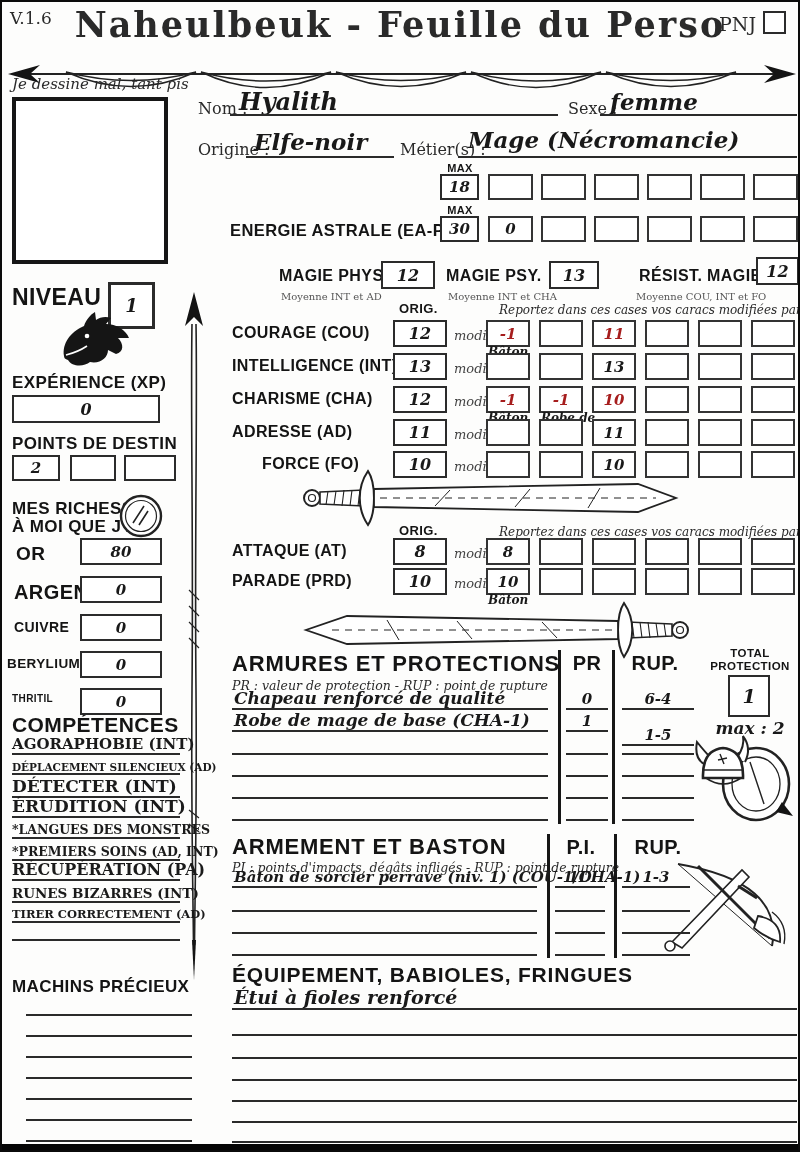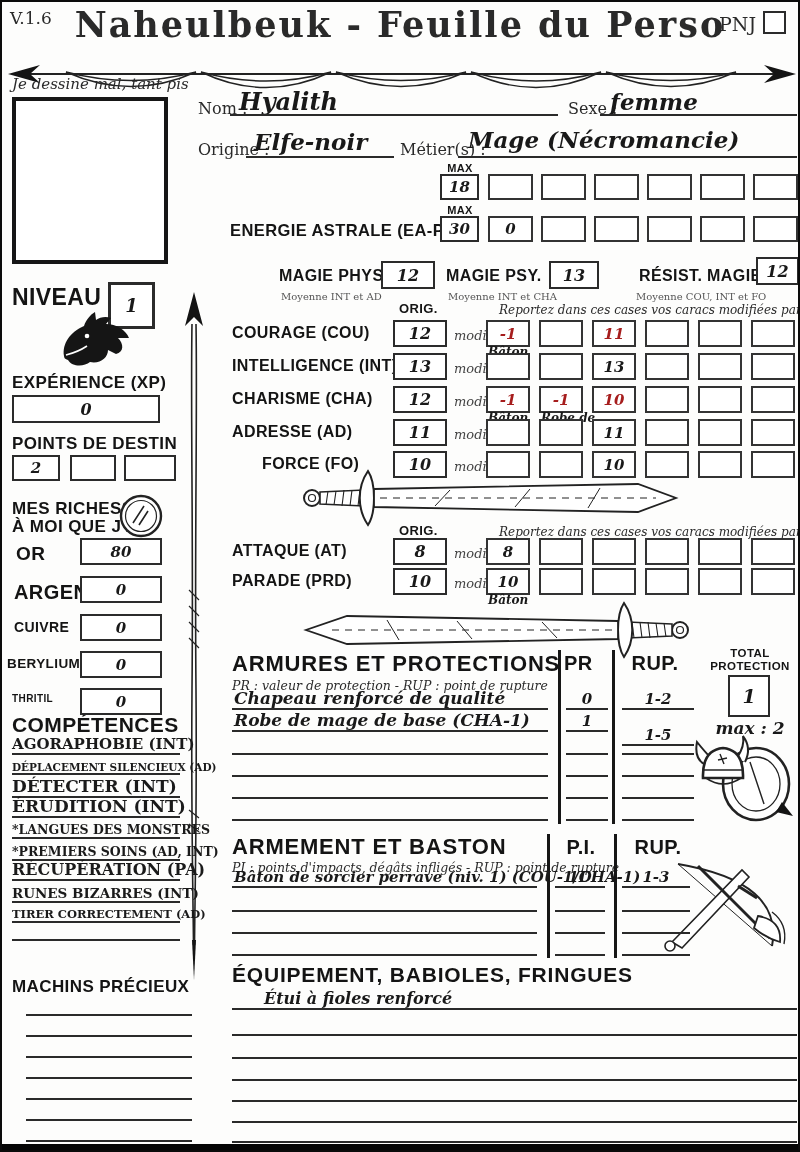--- a/index.html
+++ b/index.html
@@ -175,21 +175,21 @@
         <path d="M80,29 L366,29" stroke="#222" stroke-width="1" stroke-dasharray="7 6"></path>
         <path d="M150,21 L135,37 M235,20 L220,38 M305,19 L293,39" stroke="#222" stroke-width="1"></path>
       </g>
     </svg>
   </div>
 
   <div class="head" style="left:230px;top:649px;font-size:22px;letter-spacing:.8px">ARMURES ET PROTECTIONS</div>
   <div class="serif ital" style="left:230px;top:676px;font-size:12.5px">PR : valeur de protection - RUP : point de rupture</div>
   <div class="vdiv" style="left:556px;top:648px;height:174px"></div>
   <div class="vdiv" style="left:610px;top:648px;height:174px"></div>
-  <div class="head ctr" style="left:562px;top:650px;width:46px;font-size:20px;text-align:left">PR</div>
+  <div class="head ctr" style="left:562px;top:650px;width:46px;font-size:20px;text-align:center">PR</div>
   <div class="head ctr" style="left:614px;top:650px;width:78px;font-size:20px;text-align:center">RUP.</div>
 
   <div class="head ctr" style="left:700px;top:645px;width:96px;font-size:11.5px;text-align:center">TOTAL</div>
   <div class="head ctr" style="left:700px;top:658px;width:96px;font-size:11.5px;text-align:center">PROTECTION</div>
   <div class="box" style="left:726px;top:673px;width:42px;height:42px">
     <span class="hand" style="font-size:19px">1</span>
   </div>
   <div class="hand handabs ctr" style="left:702px;top:716px;width:92px;font-size:17px;text-align:center">max : 2</div>
 
   <div class="abs" style="left:688px;top:732px;width:108px;height:90px">
@@ -423,21 +423,21 @@
     <div class="uline" style="left: 24px; top: 1094px; width: 166px; height: 4px;"></div>
     <div class="uline" style="left: 24px; top: 1115px; width: 166px; height: 4px;"></div>
     <div class="uline" style="left: 24px; top: 1136px; width: 166px; height: 4px;"></div>
     <div class="uline endtext" style="left: 230px; top: 686px; width: 316px; height: 22px;">
       <div class="hand" style="font-size: 17px; padding-left: 2px;">Chapeau renforcé de qualité</div>
     </div>
     <div class="uline endtext" style="left: 564px; top: 686px; width: 42px; height: 22px; justify-content: center;">
       <div class="hand" style="font-size: 15px;">0</div>
     </div>
     <div class="uline endtext" style="left: 620px; top: 686px; width: 72px; height: 22px; justify-content: center;">
-      <div class="hand" style="font-size: 15px;">1-2</div>
+      <div class="hand" style="font-size: 15px;">6-4</div>
     </div>
     <div class="uline endtext" style="left: 230px; top: 708px; width: 316px; height: 22px;">
       <div class="hand" style="font-size: 17px; padding-left: 2px;">Robe de mage de base (CHA-1)</div>
     </div>
     <div class="uline endtext" style="left: 564px; top: 708px; width: 42px; height: 22px; justify-content: center;">
       <div class="hand" style="font-size: 15px;">1</div>
     </div>
     <div class="uline endtext" style="left: 620px; top: 708px; width: 72px; height: 36px; justify-content: center;">
       <div class="hand" style="font-size: 15px;">1-5</div>
     </div>
@@ -507,21 +507,21 @@
     <div class="uline endtext" style="left: 230px; top: 932px; width: 305px; height: 22px;">
       <div class="hand" style="font-size: 15px; padding-left: 2px;"></div>
     </div>
     <div class="uline endtext" style="left: 553px; top: 932px; width: 50px; height: 22px; justify-content: center;">
       <div class="hand" style="font-size: 15px;"></div>
     </div>
     <div class="uline endtext" style="left: 620px; top: 932px; width: 68px; height: 22px; justify-content: center;">
       <div class="hand" style="font-size: 15px;"></div>
     </div>
     <div class="uline endtext" style="left: 230px; top: 986px; width: 565px; height: 22px;">
-      <div class="hand" style="font-size: 16px; padding-left: 2px; margin-left: 30px;">Étui à fioles renforcé</div>
+      <div class="hand" style="font-size: 19px; padding-left: 2px;">Étui à fioles renforcé</div>
     </div>
     <div class="uline endtext" style="left: 230px; top: 1012px; width: 565px; height: 22px;">
       <div class="hand" style="font-size: 16px; padding-left: 2px;"></div>
     </div>
     <div class="uline endtext" style="left: 230px; top: 1035px; width: 565px; height: 22px;">
       <div class="hand" style="font-size: 16px; padding-left: 2px;"></div>
     </div>
     <div class="uline endtext" style="left: 230px; top: 1057px; width: 565px; height: 22px;">
       <div class="hand" style="font-size: 16px; padding-left: 2px;"></div>
     </div>

